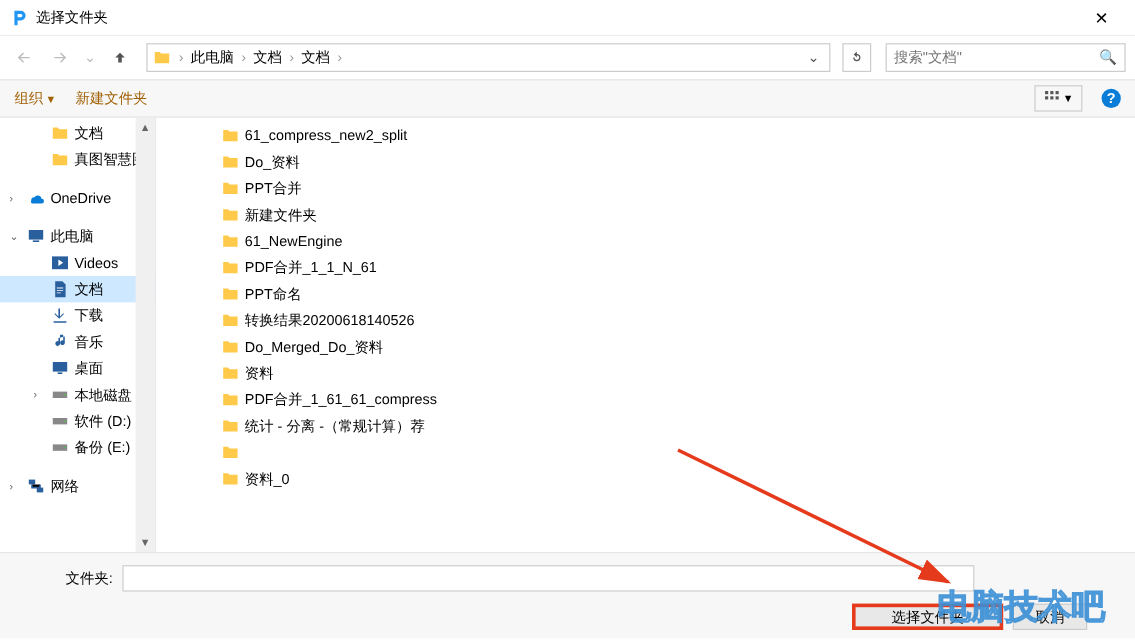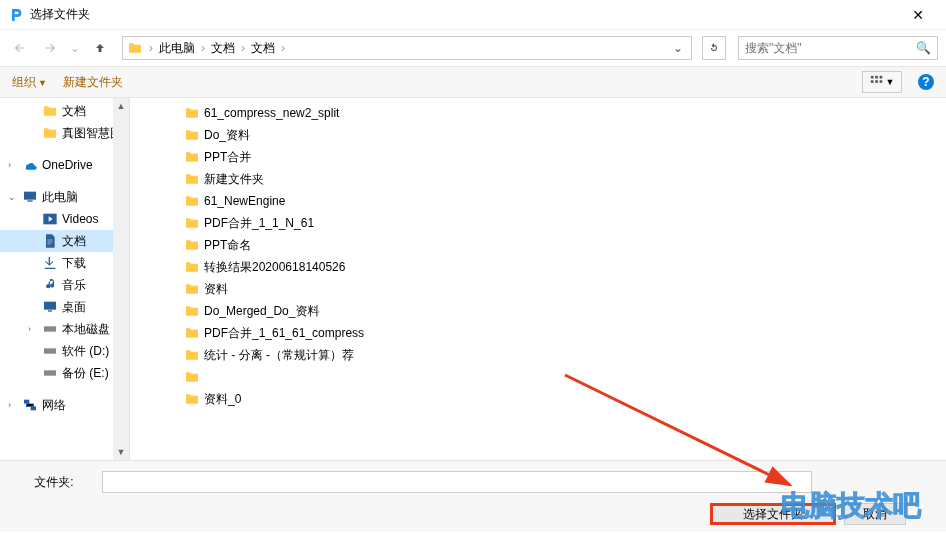--- a/index.html
+++ b/index.html
@@ -37,21 +37,21 @@
 .tree-exp { width: 10px; color: #666; font-size: 9px; }
 .tree-ico { width: 16px; height: 16px; display: flex; align-items: center; justify-content: center; }
 .side-scroll { position: absolute; right: 0; top: 0; bottom: 0; width: 16px; background: #f0f0f0; display: flex; flex-direction: column; }
 .side-scroll .arr { height: 16px; display: flex; align-items: center; justify-content: center; color: #666; font-size: 9px; }
 .side-scroll .track { flex: 1; }
 .content { flex: 1; padding: 4px 10px; display: flex; flex-direction: column; flex-wrap: wrap; align-content: flex-start; height: 100%; gap: 0; margin-left: 44px; }
 .file-item { width: 230px; height: 22px; display: flex; align-items: center; gap: 4px; cursor: pointer; }
 .folder-svg { width: 16px; height: 16px; }
 .bottom { height: 72px; border-top: 1px solid #e5e5e5; background: #f7f7f7; padding: 10px 14px; }
 .inputrow { display: flex; align-items: center; gap: 8px; margin-bottom: 10px; }
-.inputrow label { width: 80px; text-align: center; }
+.inputrow label { width: 80px; text-align: right; }
 .inputrow input { flex: 1; height: 22px; border: 1px solid #ccc; padding: 0 4px; margin-right: 120px; }
 .btnrow { display: flex; justify-content: flex-end; gap: 8px; padding-right: 26px; }
 .btn { height: 22px; padding: 0 18px; border: 1px solid #ccc; background: #e8e8e8; cursor: pointer; }
 .btn.primary { border: 3px solid #e63a1c; padding: 0 30px; }
 .arrow-overlay { position: absolute; pointer-events: none; }
 .watermark { position: absolute; right: 25px; bottom: 8px; font-size: 28px; font-weight: bold; color: #fff; -webkit-text-stroke: 1px #3a8fd6; opacity: 0.9; pointer-events: none; }
 </style>
 </head>
 <body>
 
@@ -318,27 +318,27 @@
       <div class="file-item">
         <svg class="folder-svg" viewBox="0 0 24 24">
           <path fill="#ffc94a" d="M3 5h6l2 2h10v12H3z"></path>
         </svg>
         <span>转换结果20200618140526</span>
       </div>
       <div class="file-item">
         <svg class="folder-svg" viewBox="0 0 24 24">
           <path fill="#ffc94a" d="M3 5h6l2 2h10v12H3z"></path>
         </svg>
+        <span>Do_Merged_Do_资料</span>
+      </div>
+      <div class="file-item">
+        <svg class="folder-svg" viewBox="0 0 24 24">
+          <path fill="#ffc94a" d="M3 5h6l2 2h10v12H3z"></path>
+        </svg>
         <span>资料</span>
-      </div>
-      <div class="file-item">
-        <svg class="folder-svg" viewBox="0 0 24 24">
-          <path fill="#ffc94a" d="M3 5h6l2 2h10v12H3z"></path>
-        </svg>
-        <span>Do_Merged_Do_资料</span>
       </div>
       <div class="file-item">
         <svg class="folder-svg" viewBox="0 0 24 24">
           <path fill="#ffc94a" d="M3 5h6l2 2h10v12H3z"></path>
         </svg>
         <span>PDF合并_1_61_61_compress</span>
       </div>
       <div class="file-item">
         <svg class="folder-svg" viewBox="0 0 24 24">
           <path fill="#ffc94a" d="M3 5h6l2 2h10v12H3z"></path>

